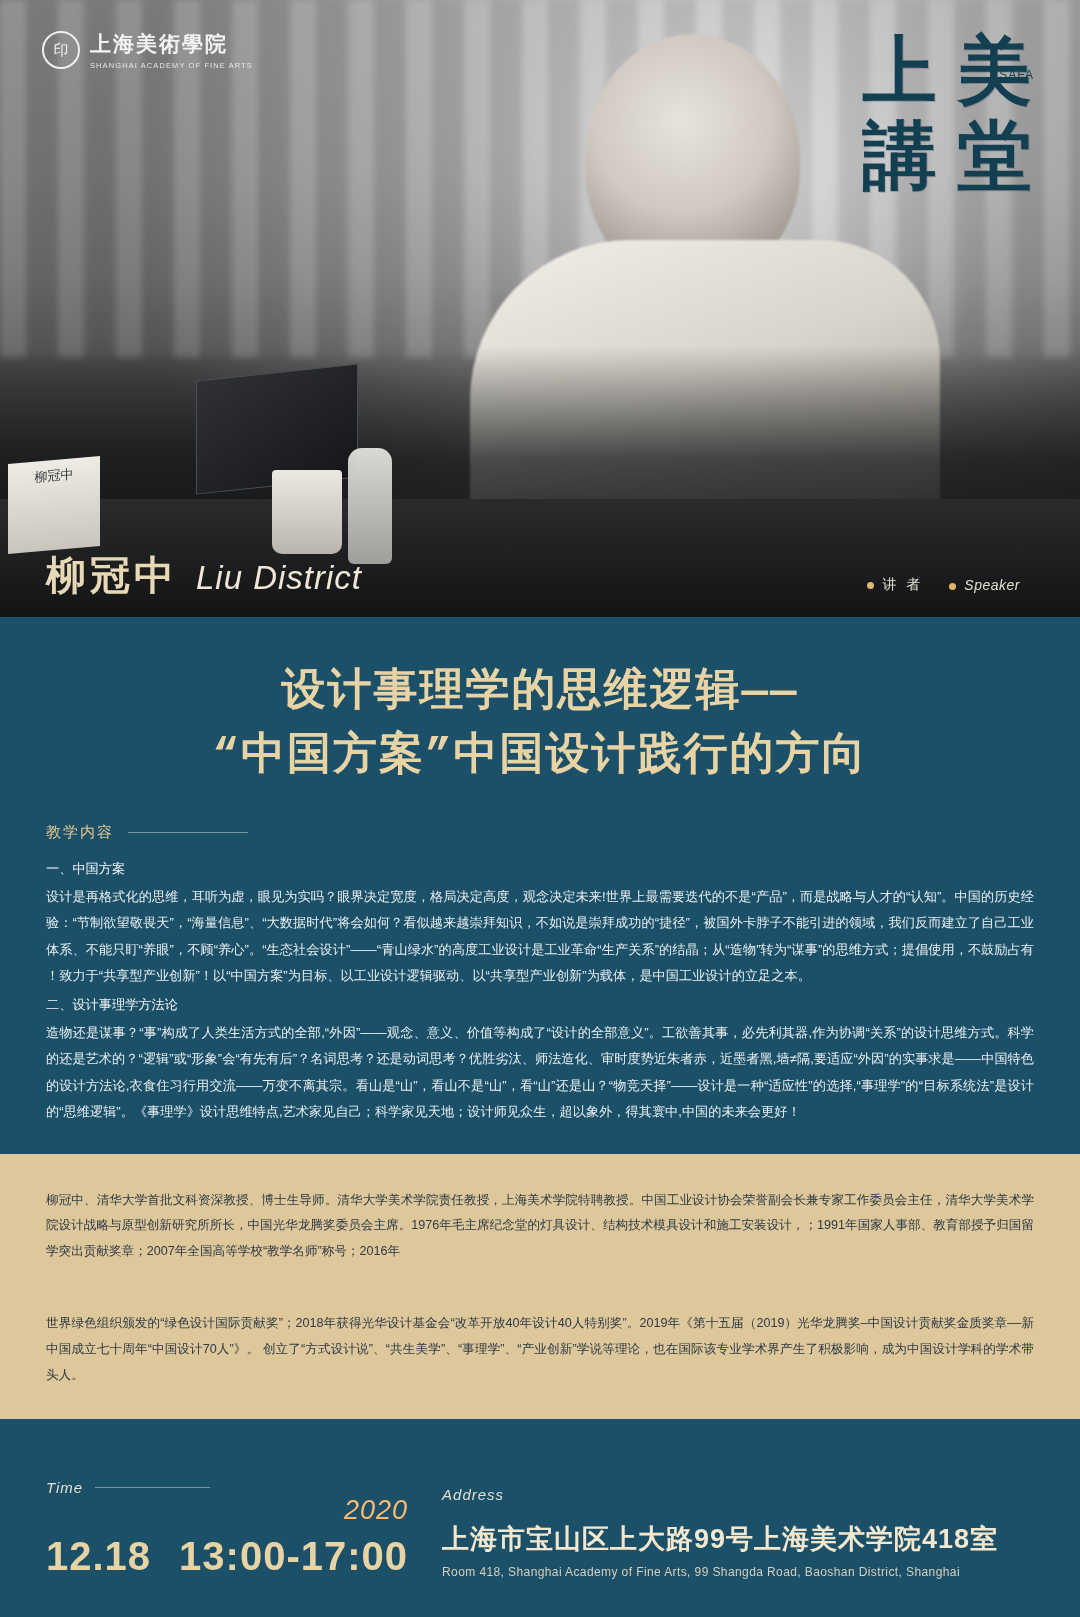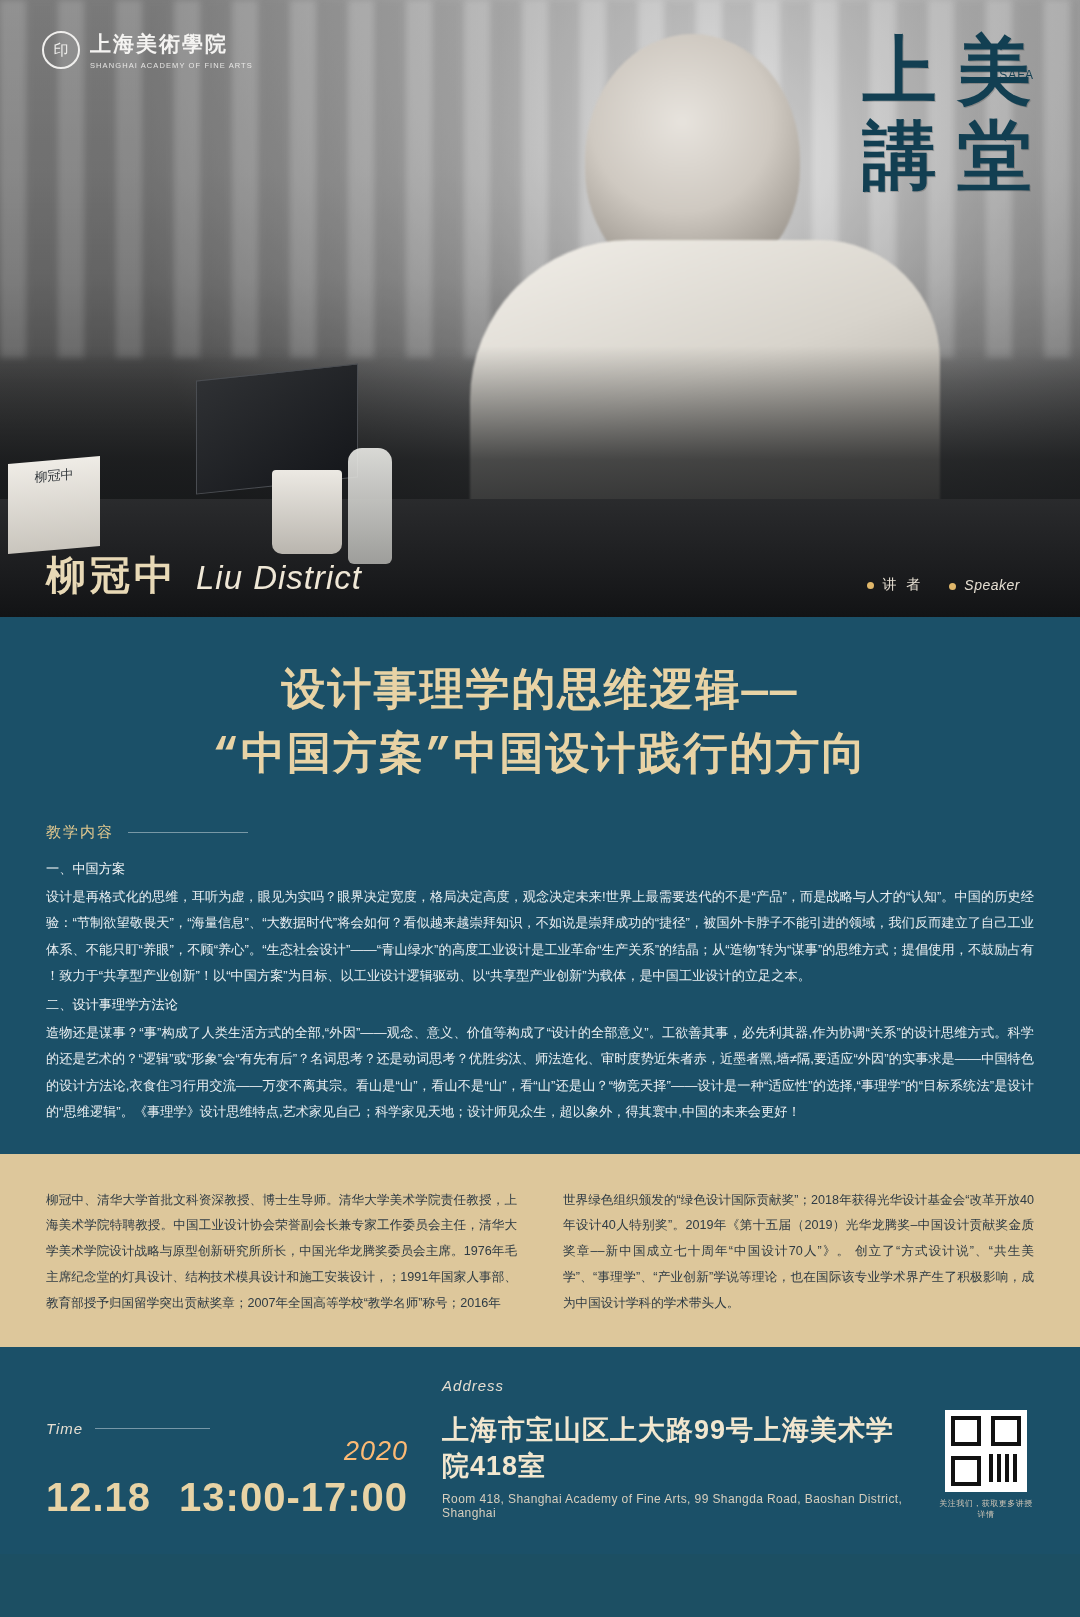--- a/index.html
+++ b/index.html
@@ -68,21 +68,21 @@
   .title{color:#e8d3a5;font-family:Liberation Mono, monospace;font-weight:700;
          font-size:44px;line-height:1.45;letter-spacing:2px;text-align:center;}
   .title .l2{display:block;}
   .sec-label{display:flex;align-items:center;gap:14px;margin-top:34px;color:#e3c98f;font-size:15px;letter-spacing:2px;}
   .sec-label .rule{height:1px;width:120px;background:#9fb6c1;opacity:.7;}
   .body-txt{color:#e9eef1;font-size:13.2px;line-height:2.0;margin-top:14px;text-align:justify;}
   .body-txt p{margin:0 0 2px 0;}
   .body-txt .h{color:#f2f5f7;}
 
   
-  .bio{background:#ddc79b;padding:34px 46px 30px 46px;display:flex;gap:46px;}
+  .bio{background:#ddc79b;padding:34px 46px 30px 46px;display:flex;gap:46px;flex-direction:column;}
   .bio .col{flex:1;color:#2e3b44;font-size:12.6px;line-height:2.05;text-align:justify;}
 
   
   .footer{position:relative;background:#1b5068;padding:30px 46px 34px 46px;display:flex;align-items:flex-end;gap:34px;}
   .ft-time{min-width:350px;}
   .ft-row1{display:flex;align-items:center;justify-content:space-between;text-align:right;}
   .ft-lbl{display:flex;align-items:center;gap:12px;color:#e6dfd2;font-size:15px;font-style:italic;letter-spacing:1px;}
   .ft-lbl .rule{height:1px;width:115px;background:#8fa9b6;opacity:.8;}
   .ft-year{color:#fdba74;font-size:27px;font-weight:400;font-style:italic;letter-spacing:1px;margin-top:46px;}
   .ft-datetime{display:flex;align-items:baseline;gap:28px;margin-top:8px;color:#e8d3a5;
@@ -186,22 +186,15 @@
         <span>13:00-17:00</span>
       </div>
     </div>
 
     <div class="ft-addr">
       <div class="lbl">Address</div>
       <div class="cn">上海市宝山区上大路99号上海美术学院418室</div>
       <div class="en">Room 418, Shanghai Academy of Fine Arts, 99 Shangda Road, Baoshan District, Shanghai</div>
     </div>
 
-    <div class="qr-wrap">
-      <div class="qr">
-          <i></i>
-          <s></s>
-        </div>
-      <div class="qr-cap">关注我们，获取更多讲授详情</div>
-    </div>
   </div>
 
 </div>
 
 </body></html>

